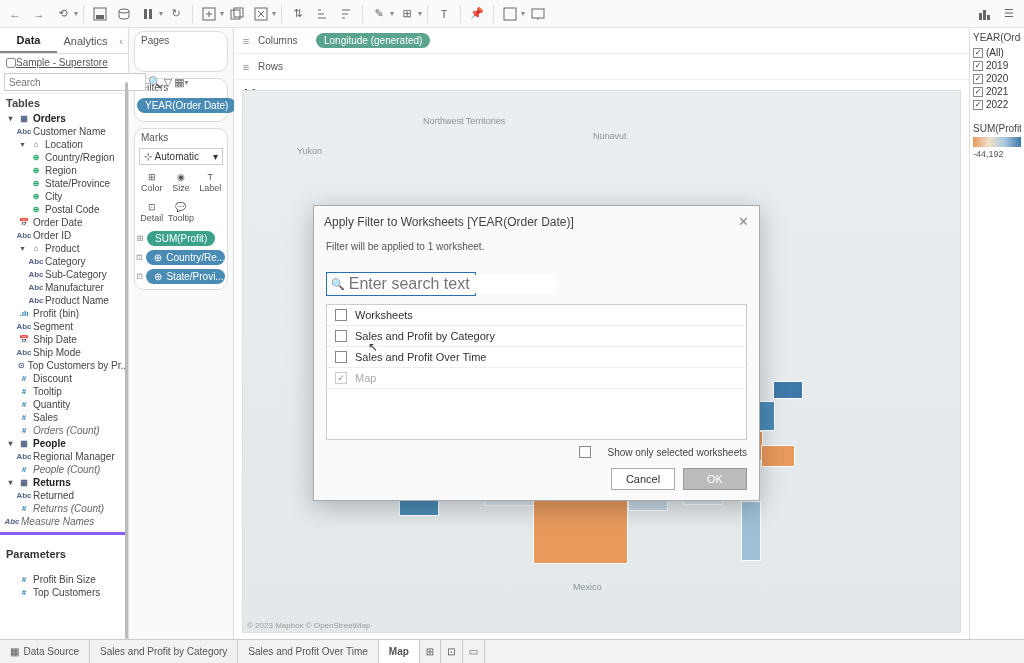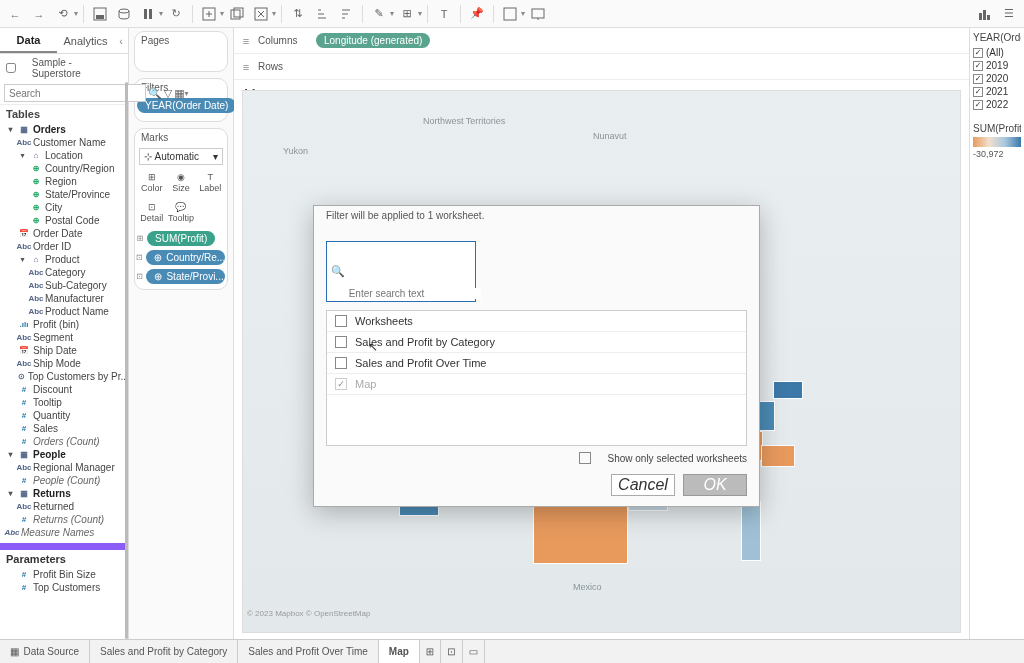--- a/index.html
+++ b/index.html
@@ -18,38 +18,38 @@
 .left { width: 129px; border-right: 1px solid #ddd; display: flex; flex-direction: column; background: #fff; position: relative; }
 .left-scroll-hint { position: absolute; right: 0; top: 54px; bottom: 0; width: 3px; background: #bbb; border-radius: 2px; }
 .shelf { width: 105px; border-right: 1px solid #ddd; background: #fafafa; display: flex; flex-direction: column; padding: 3px 5px; gap: 6px; }
 .canvas-wrap { flex: 1; position: relative; background: #fff; }
 .right { width: 55px; border-left: 1px solid #ddd; padding: 4px 3px; font-size: 10px; }
 
 
 .left-tabs { display: flex; height: 26px; border-bottom: 1px solid #ddd; }
 .left-tab { flex: 1; display: flex; align-items: center; justify-content: center; font-size: 11px; color: #555; cursor: pointer; }
 .left-tab.active { font-weight: 600; color: #222; border-bottom: 2px solid #888; }
-.db-icon-row { display: flex; align-items: center; gap: 16px; padding: 3px 6px; font-size: 10px; color: #555; }
+.db-icon-row { display: flex; align-items: center; gap: 0; padding: 3px 6px; font-size: 10px; color: #555; text-decoration: underline; }
 .db-cyl { width: 10px; height: 10px; border: 1px solid #888; border-radius: 2px 2px 3px 3px; position: relative; }
 .search-row { display: flex; align-items: center; gap: 2px; padding: 2px 4px; border-bottom: 1px solid #eee; }
 .search-in { flex: 1; border: 1px solid #ccc; height: 18px; font-size: 10px; padding: 0 4px; }
 .search-ic { width: 16px; height: 16px; display: flex; align-items: center; justify-content: center; color: #666; cursor: pointer; }
 .tables-hdr { padding: 3px 6px; font-size: 11px; font-weight: 600; color: #444; }
 .tree { padding: 0 2px 4px 4px; overflow-y: hidden; }
 .tree-row { display: flex; align-items: center; gap: 3px; padding: 1px 2px; font-size: 10px; color: #444; cursor: pointer; white-space: nowrap; }
 .tree-row.grp { font-weight: 600; color: #222; }
 .tree-indent1 { padding-left: 14px; }
 .tree-indent2 { padding-left: 26px; }
 .tw { width: 9px; height: 9px; display: inline-flex; align-items: center; justify-content: center; font-size: 8px; color: #555; }
 .ico { width: 12px; height: 10px; display: inline-flex; align-items: center; justify-content: center; font-size: 8px; color: #568; font-weight: 600; }
 .ico.geo { color: #2a6; }
 .ico.date { color: #568; }
 .ico.num { color: #27a; }
 .italic { font-style: italic; color: #666; }
-.params-hdr { border-top: 7px solid #8b5cf6; padding: 3px 6px; font-weight: 600; font-size: 11px; }
+.params-hdr { border-top: 3px solid #8b5cf6; padding: 13px 6px; font-weight: 600; font-size: 11px; }
 
 
 .card { background: #fff; border: 1px solid #ddd; border-radius: 10px; }
 .card-hd { padding: 3px 6px; font-size: 10px; color: #555; }
 .marks-type { margin: 2px 4px; border: 1px solid #ccc; display: flex; align-items: center; justify-content: space-between; padding: 2px 4px; font-size: 10px; }
 .marks-grid { display: grid; grid-template-columns: repeat(3,1fr); gap: 0; margin: 2px; }
 .marks-cell { display: flex; flex-direction: column; align-items: center; padding: 4px 0; font-size: 9px; color: #555; cursor: pointer; }
 .marks-cell .mk { width: 16px; height: 12px; display: flex; align-items: center; justify-content: center; }
 .pill { border-radius: 9px; padding: 2px 8px; font-size: 10px; color: #fff; display: inline-flex; align-items: center; gap: 4px; margin: 2px; white-space: nowrap; overflow: hidden; }
 .pill.green { background: #3aa28a; }
@@ -61,52 +61,52 @@
 .colrow { display: flex; flex-direction: column; }
 .cr-line { display: flex; align-items: center; height: 26px; border-bottom: 1px solid #eee; }
 .cr-ic { width: 24px; display: flex; align-items: center; justify-content: center; color: #888; }
 .cr-lbl { width: 56px; font-size: 10px; color: #555; }
 .cr-pills { flex: 1; display: flex; }
 
 
 .canvas-title { padding: 6px 10px; font-size: 14px; color: #444; }
 .map-bg { position: absolute; top: 62px; left: 8px; right: 8px; bottom: 6px; background: linear-gradient(#e9eef0,#e3e9eb); border: 1px solid #ddd; }
 .map-label { position: absolute; font-size: 9px; color: #8a9499; }
-.map-credit { position: absolute; left: 4px; bottom: 14px; font-size: 8px; color: #999; }
+.map-credit { position: absolute; left: 4px; bottom: 2px; font-size: 8px; color: #999; }
 .state { position: absolute; border: 1px solid #fff; }
 
 
 .leg-hdr { font-size: 10px; color: #444; margin-bottom: 3px; white-space: nowrap; overflow: hidden; }
 .leg-item { display: flex; align-items: center; gap: 3px; font-size: 10px; padding: 1px 0; }
 .leg-chk { width: 10px; height: 10px; border: 1px solid #888; display: flex; align-items: center; justify-content: center; font-size: 8px; }
 .grad { height: 10px; background: linear-gradient(to right,#e89a5d,#f0e0cc,#a8c8de,#3c78a8); margin-top: 2px; }
 
 
 .bottom { position: absolute; bottom: 0; left: 0; right: 0; height: 24px; border-top: 1px solid #ccc; background: #f2f2f2; display: flex; align-items: center; font-size: 10px; }
 .bt-btn { padding: 0 10px; height: 24px; display: flex; align-items: center; border-right: 1px solid #ccc; cursor: pointer; color: #555; gap: 4px; }
 .bt-btn.active { background: #fff; font-weight: 600; }
 
 
 .dialog { position: absolute; left: 313px; top: 205px; width: 447px; background: #fafafa; border: 1px solid #aaa; box-shadow: 0 6px 24px rgba(0,0,0,0.25); }
 .dlg-hd { display: flex; align-items: center; justify-content: space-between; padding: 8px 10px; font-size: 12px; color: #444; }
 .dlg-close { cursor: pointer; color: #888; font-size: 13px; }
 .dlg-body { padding: 4px 12px 10px; }
 .dlg-note { font-size: 10px; color: #555; margin-bottom: 20px; }
 .dlg-search { display: flex; align-items: center; border: 1px solid #2a6fb5; padding: 2px 4px; gap: 4px; background: #fff; width: 150px; }
-.dlg-search input { border: none; outline: none; font-size: 10px; flex: 1; margin-top: 44px; }
+.dlg-search input { border: none; outline: none; font-size: 16px; flex: 1; }
 .dlg-list { border: 1px solid #ccc; background: #fff; margin-top: 8px; }
 .dlg-row { display: flex; align-items: center; gap: 8px; padding: 4px 8px; font-size: 11px; border-bottom: 1px solid #eee; }
 .dlg-row:last-child { border-bottom: none; }
 .dlg-chk { width: 12px; height: 12px; border: 1px solid #888; display: flex; align-items: center; justify-content: center; font-size: 9px; color: #888; }
 .dlg-row.dis { color: #aaa; }
 .dlg-row.dis .dlg-chk { border-color: #ccc; }
 .dlg-blank { height: 50px; }
 .dlg-opt { display: flex; align-items: center; justify-content: flex-end; gap: 16px; font-size: 10px; padding: 6px 0 10px; color: #444; }
 .dlg-btns { display: flex; justify-content: flex-end; gap: 8px; }
-.dlg-btn { width: 64px; height: 22px; border: 1px solid #aaa; background: #fff; font-size: 16px; display: flex; align-items: center; justify-content: center; cursor: pointer; font-style: italic; }
+.dlg-btn { width: 64px; height: 22px; border: 1px solid #aaa; background: #fff; font-size: 11px; display: flex; align-items: center; justify-content: center; cursor: pointer; }
 .dlg-btn.primary { background: #bbb; color: #fff; border-color: #999; }
 .cursor { position: absolute; left: 368px; top: 340px; font-size: 12px; pointer-events: none; }
 </style>
 </head>
 <body>
 
 <div class="topbar">
   <div class="tb-btn">←</div>
   <div class="tb-btn">→</div>
   <div class="tb-btn">⟲</div>
@@ -439,21 +439,21 @@
       </div>
       <div class="cr-line">
         <div class="cr-ic">≡</div>
         <div class="cr-lbl">Rows</div>
       </div>
     </div>
     <div class="canvas-title">Map</div>
     <div class="map-bg">
       <div class="map-label" style="top:25px;left:180px">Northwest Territories</div>
       <div class="map-label" style="top:40px;left:350px">Nunavut</div>
-      <div class="map-label" style="top:55px;left:40px">Yukon</div>
+      <div class="map-label" style="top:55px;left:54px">Yukon</div>
       <div class="map-label" style="bottom:40px;left:330px">Mexico</div>
 
       <div class="state" style="left:170px;top:290px;width:60px;height:40px;background:#c5d9e6"></div>
       <div class="state" style="left:170px;top:330px;width:40px;height:35px;background:#9fc0d6"></div>
       <div class="state" style="left:156px;top:365px;width:40px;height:60px;background:#4a8bb5"></div>
       <div class="state" style="left:196px;top:365px;width:45px;height:38px;background:#e89a5d"></div>
       <div class="state" style="left:241px;top:365px;width:50px;height:50px;background:#d8e4ec"></div>
       <div class="state" style="left:290px;top:388px;width:95px;height:85px;background:#e89a5d"></div>
       <div class="state" style="left:290px;top:350px;width:52px;height:38px;background:#f0d9c5"></div>
       <div class="state" style="left:342px;top:335px;width:50px;height:50px;background:#d8e4ec"></div>
@@ -488,38 +488,42 @@
         <div class="leg-chk">✓</div>
         <span>2021</span>
       </div>
     <div class="leg-item">
         <div class="leg-chk">✓</div>
         <span>2022</span>
       </div>
     <div style="height:12px"></div>
     <div class="leg-hdr">SUM(Profit)</div>
     <div class="grad"></div>
-    <div style="font-size:9px;color:#555;margin-top:2px">-30,972</div>
+    <div style="font-size:9px;color:#555;margin-top:2px">-44,192</div>
   </div>
 </div>
 
 <div class="bottom">
   <div class="bt-btn">
       <span>▦</span>
       <span>Data Source</span>
     </div>
   <div class="bt-btn">Sales and Profit by Category</div>
   <div class="bt-btn">Sales and Profit Over Time</div>
   <div class="bt-btn active">Map</div>
   <div class="bt-btn" style="padding:0 6px">⊞</div>
   <div class="bt-btn" style="padding:0 6px">⊡</div>
   <div class="bt-btn" style="padding:0 6px">▭</div>
 </div>
 
 <div class="dialog">
+  <div class="dlg-hd">
+    <span>Apply Filter to Worksheets [YEAR(Order Date)]</span>
+    <span class="dlg-close">✕</span>
+  </div>
   <div class="dlg-body">
     <div class="dlg-note">Filter will be applied to 1 worksheet.</div>
     <div class="dlg-search">
       <span>🔍</span>
       <input placeholder="Enter search text" style="">
     </div>
     <div class="dlg-list">
       <div class="dlg-row">
           <div class="dlg-chk"></div>
           <span>Worksheets</span>

